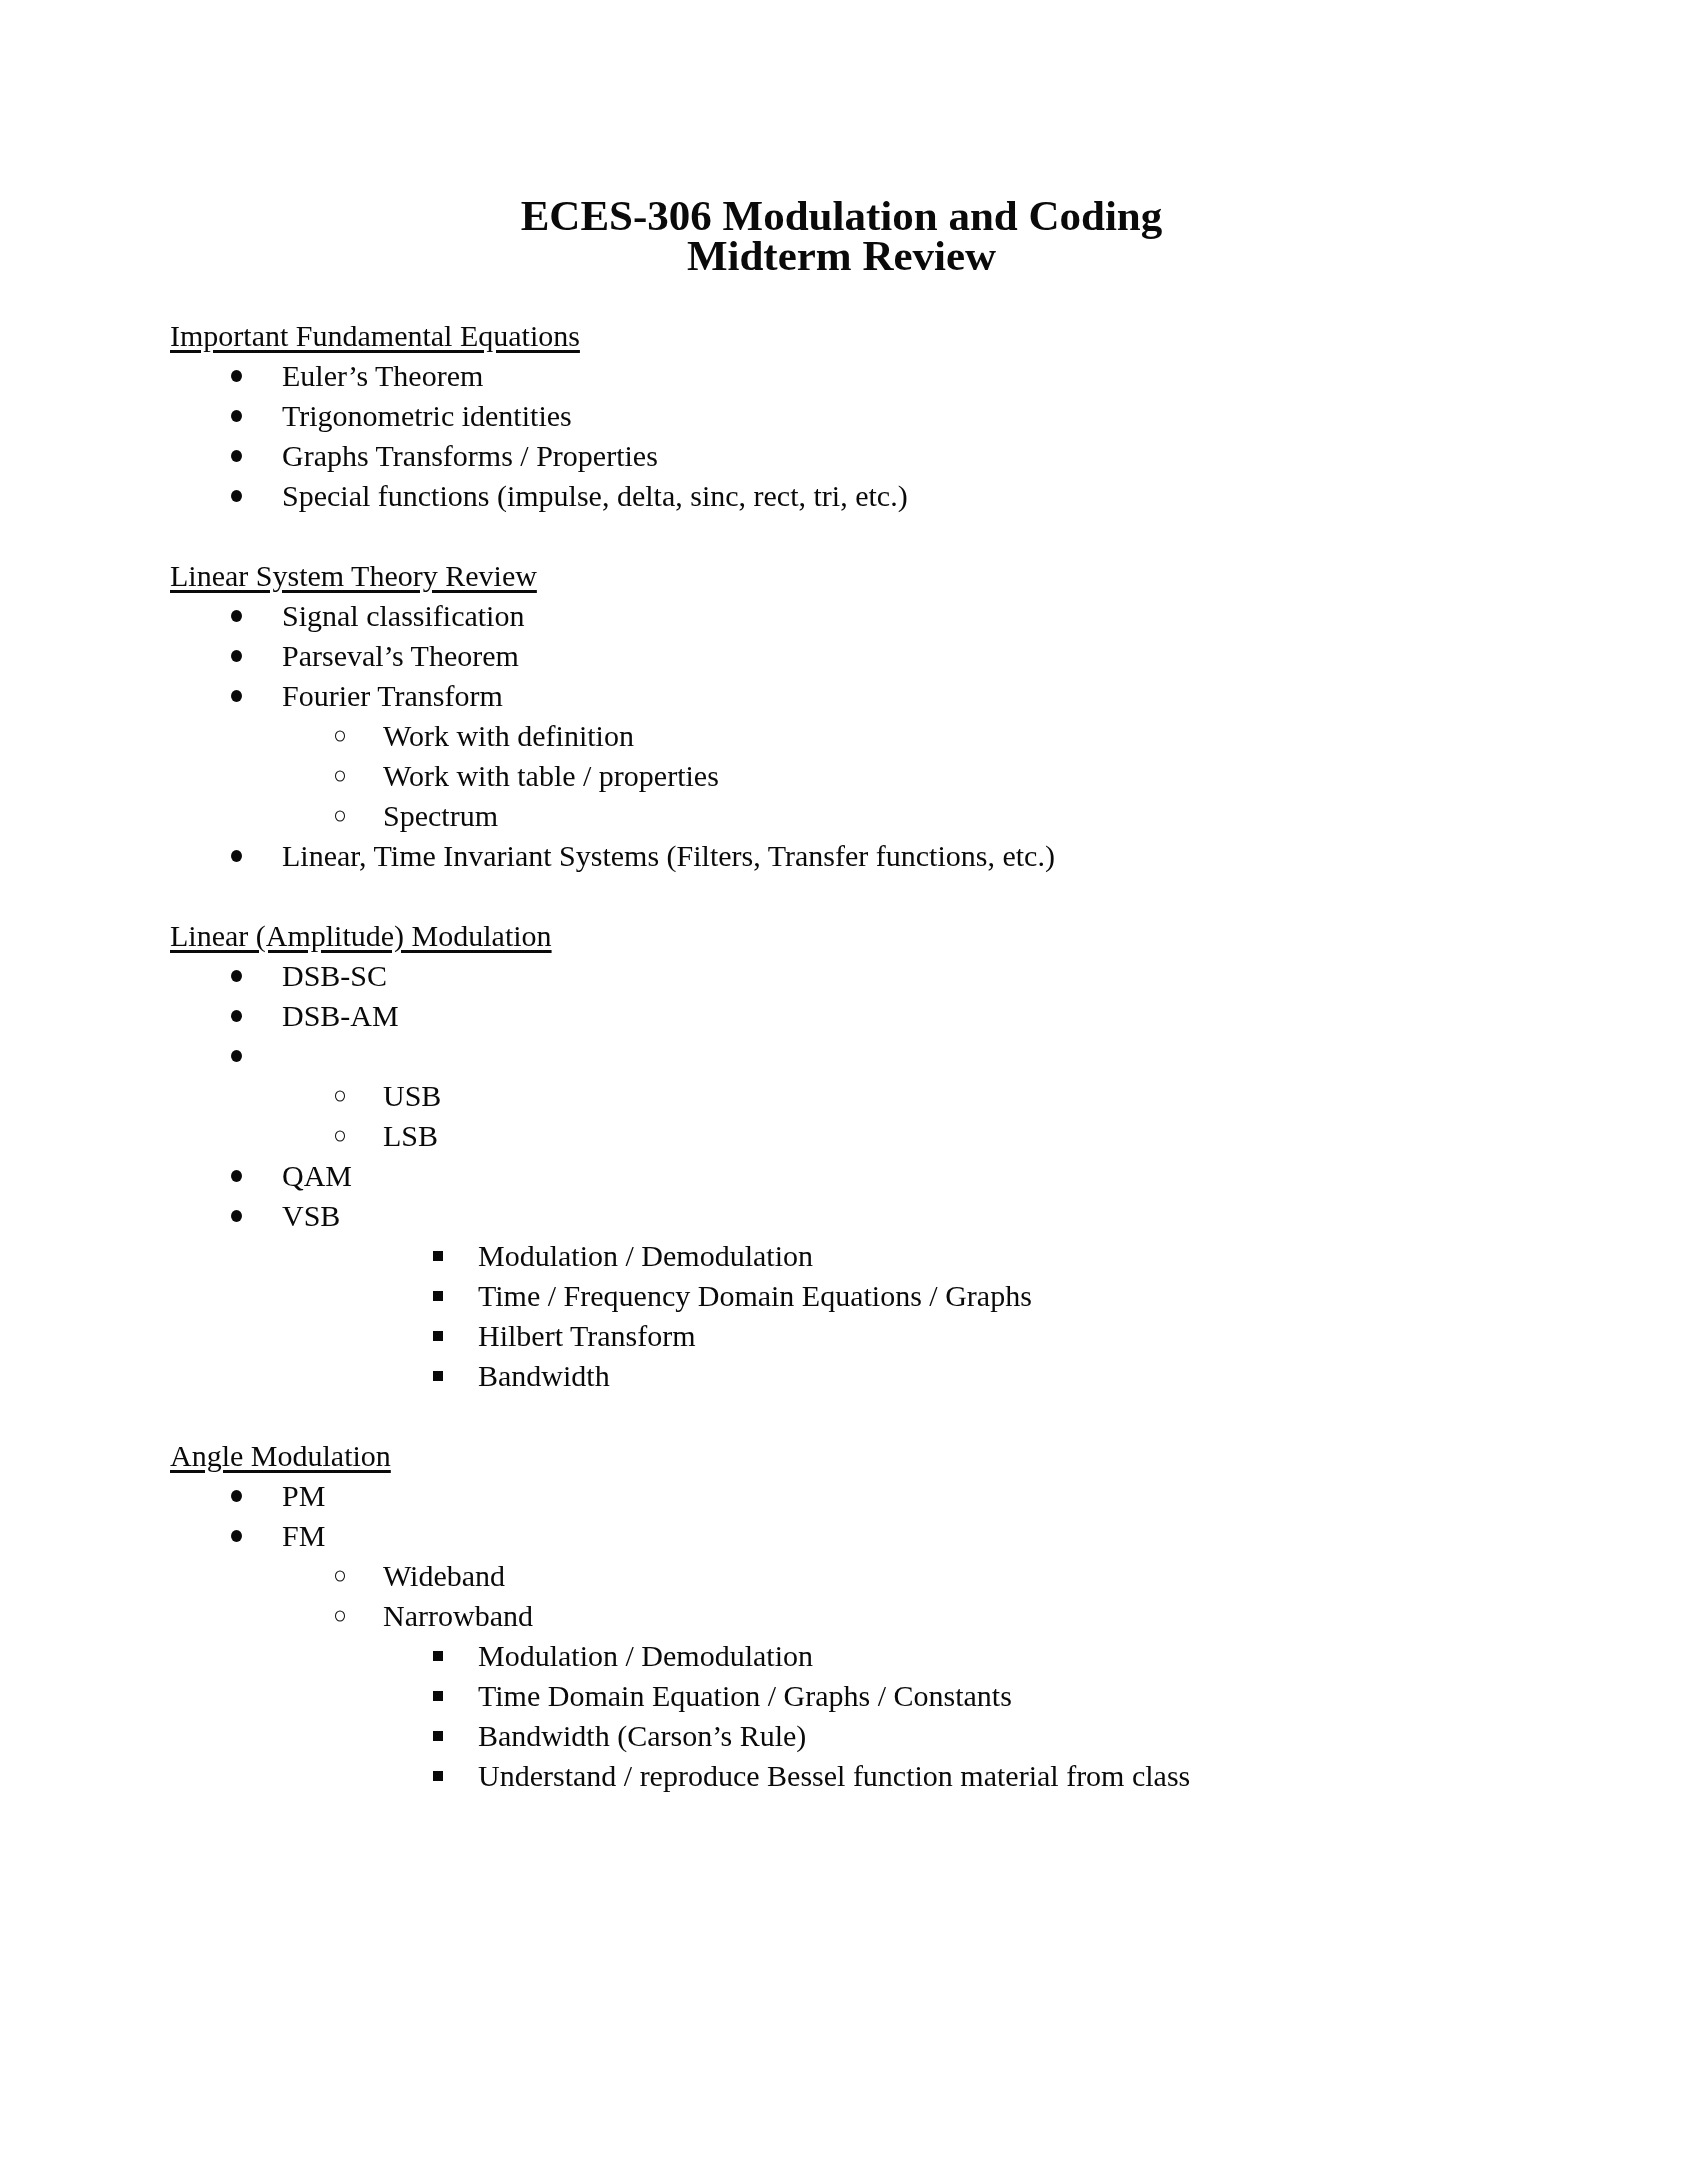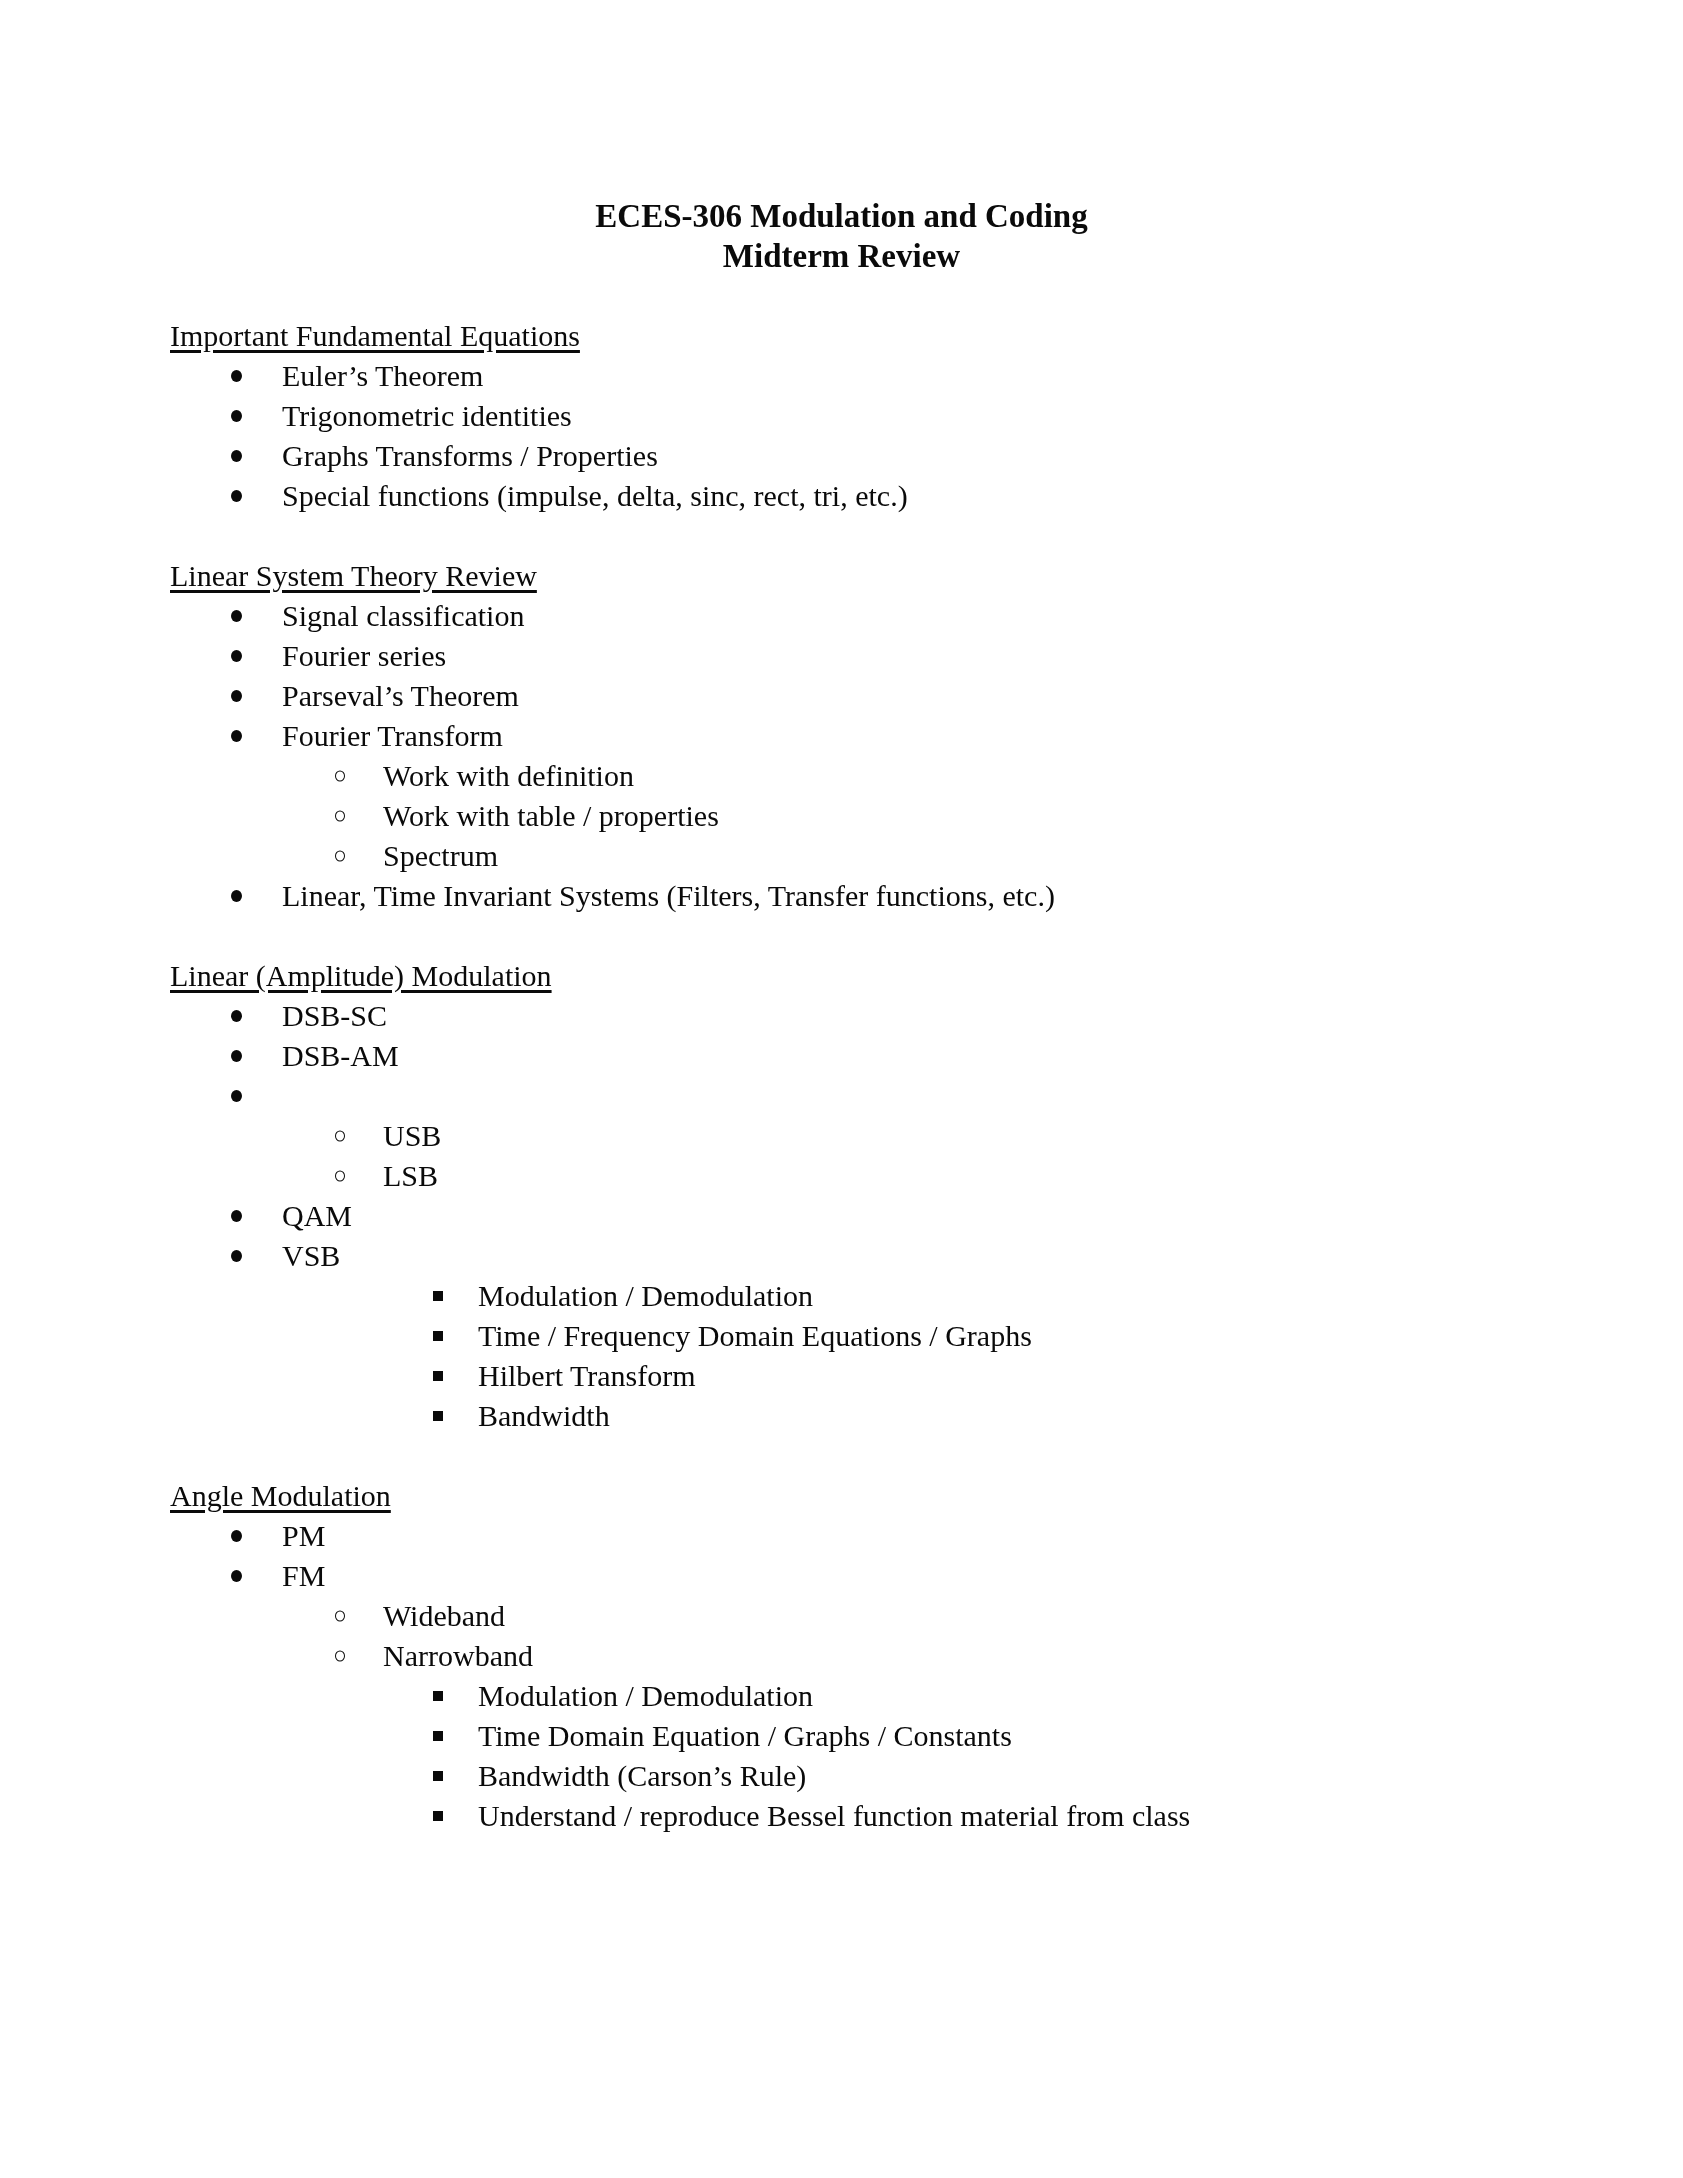--- a/index.html
+++ b/index.html
@@ -13,21 +13,21 @@
     font-family: "Liberation Serif", "DejaVu Serif", serif;
     font-size: 30px;
     line-height: 40px;
     overflow: hidden;
   }
   .content { padding-top: 196px; }
 
   .doc-title {
     text-align: center;
     font-weight: bold;
-    font-size: 33px;
+    font-size: 43px;
     line-height: 40px;
   }
 
   .section { margin-top: 40px; }
 
   .heading {
     margin-left: 170px;
     text-decoration: underline;
     text-underline-offset: 4px;
   }
@@ -104,24 +104,20 @@
   </div>
 
   <div class="section">
     <div class="heading">Linear System Theory Review</div>
     <div>
   <div class="item l1">
     <span class="bullet"></span>
     <span class="text">Signal classification</span>
   </div>
 
-  <div class="item l1">
-    <span class="bullet"></span>
-    <span class="text">Fourier series</span>
-  </div>
 
   <div class="item l1">
     <span class="bullet"></span>
     <span class="text">Parseval’s Theorem</span>
   </div>
 
   <div class="item l1">
     <span class="bullet"></span>
     <span class="text">Fourier Transform</span>
   </div>

